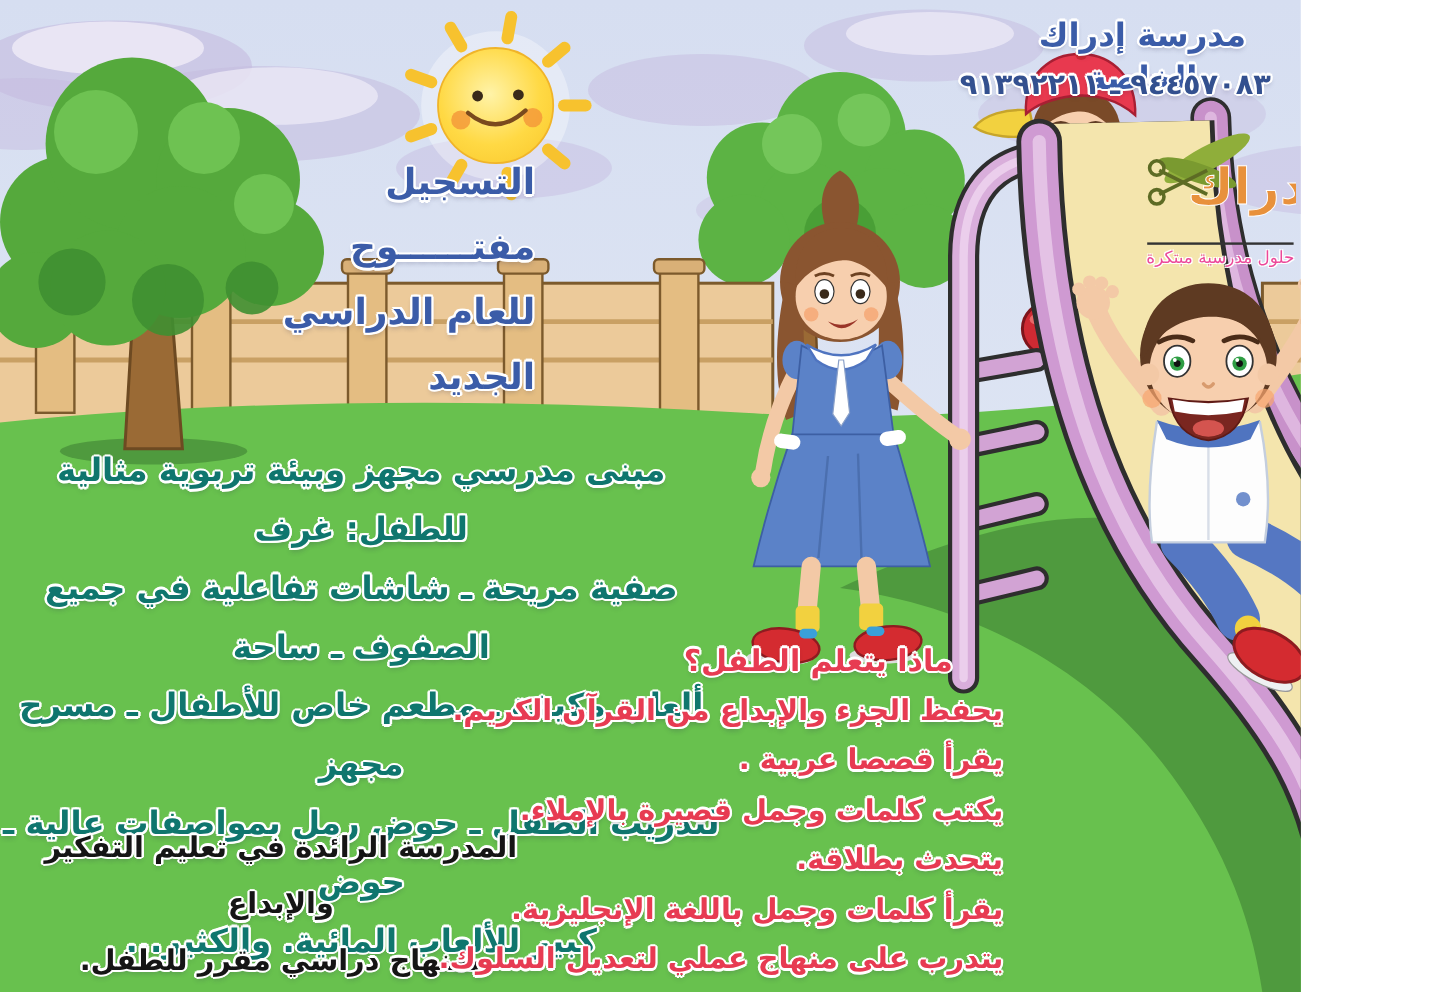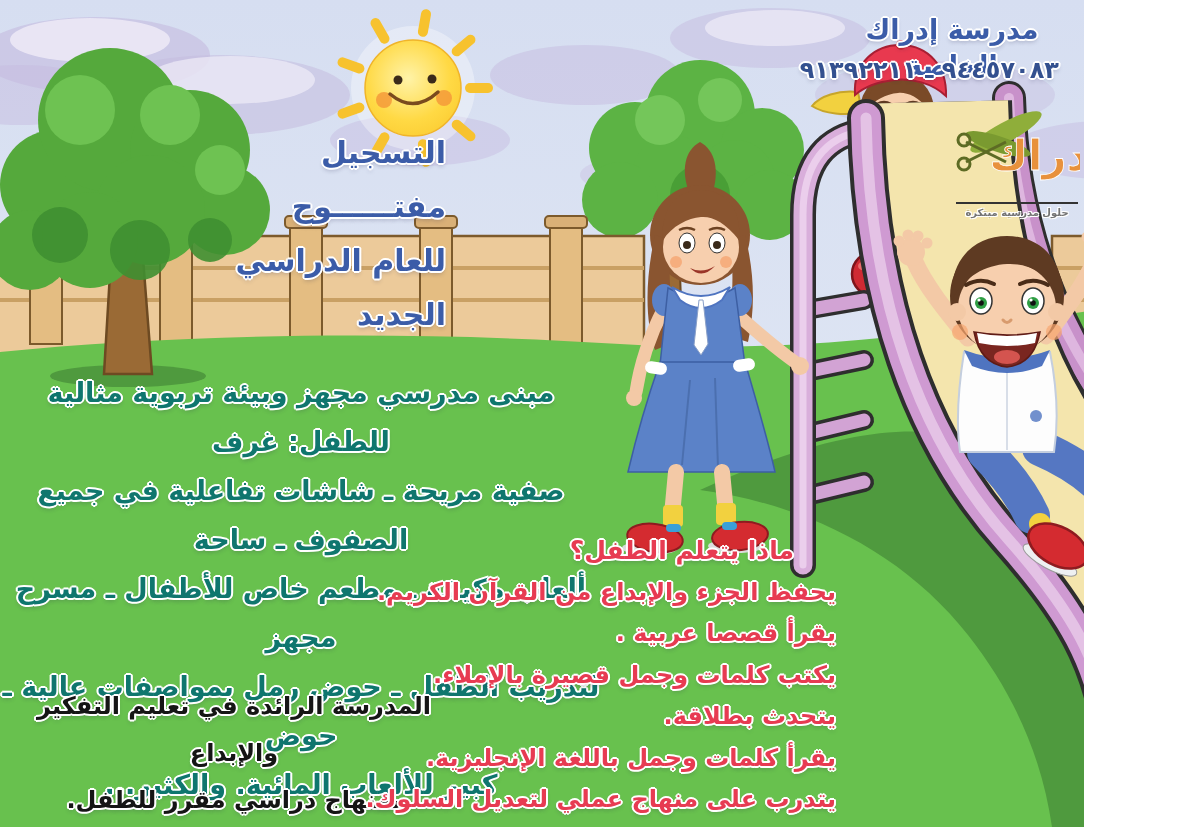--- a/index.html
+++ b/index.html
@@ -11,21 +11,21 @@
   .txt{position:absolute;direction:rtl;font-weight:bold;line-height:1.35;}
   .ol-white{
     text-shadow:2px 0 0 #fff,-2px 0 0 #fff,0 2px 0 #fff,0 -2px 0 #fff,
     1.4px 1.4px 0 #fff,-1.4px 1.4px 0 #fff,1.4px -1.4px 0 #fff,-1.4px -1.4px 0 #fff,
     0 3px 4px rgba(40,40,80,.25);
   }
   .school-name{top:12px;right:12px;width:240px;font-size:27px;color:#3b5ca8;text-align:center;}
   .phones{top:52px;right:25px;font-size:24px;color:#33508f;direction:ltr;letter-spacing:2px;line-height:36px;}
   .logo-box{position:absolute;top:104px;right:2px;width:130px;text-align:center;}
   .logo-divider{height:2px;background:#333;margin:2px 4px 3px 4px;}
-  .logo-tagline{font-size:10px;font-weight:bold;color:#737373;direction:rtl;
+  .logo-tagline{font-size:14px;font-weight:normal;color:#ec4899;direction:rtl;
     text-shadow:1px 1px 0 #fff,-1px -1px 0 #fff,1px -1px 0 #fff,-1px 1px 0 #fff;}
   .registration{top:126px;right:638px;width:280px;font-size:30px;line-height:54px;color:#3b5ca8;}
   .facilities{top:368px;left:0;width:602px;font-size:27px;line-height:49px;color:#0f766e;text-align:center;}
   .motto{top:683px;left:0;width:468px;font-size:24px;line-height:47px;color:#151515;text-align:center;}
   .learning{top:530px;right:248px;width:480px;font-size:24px;line-height:41.5px;color:#e73b52;text-align:right;}
   .learning .heading{margin-right:42px;font-size:25px;}
 </style>
 </head>
 <body>
 

